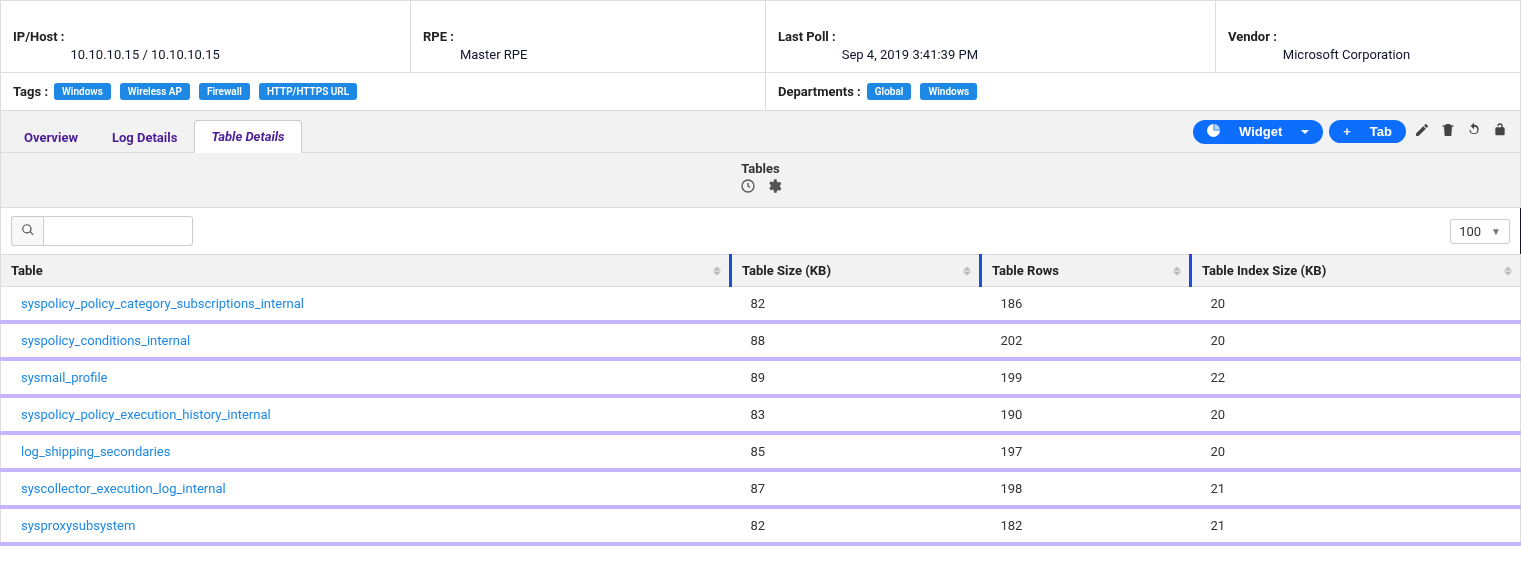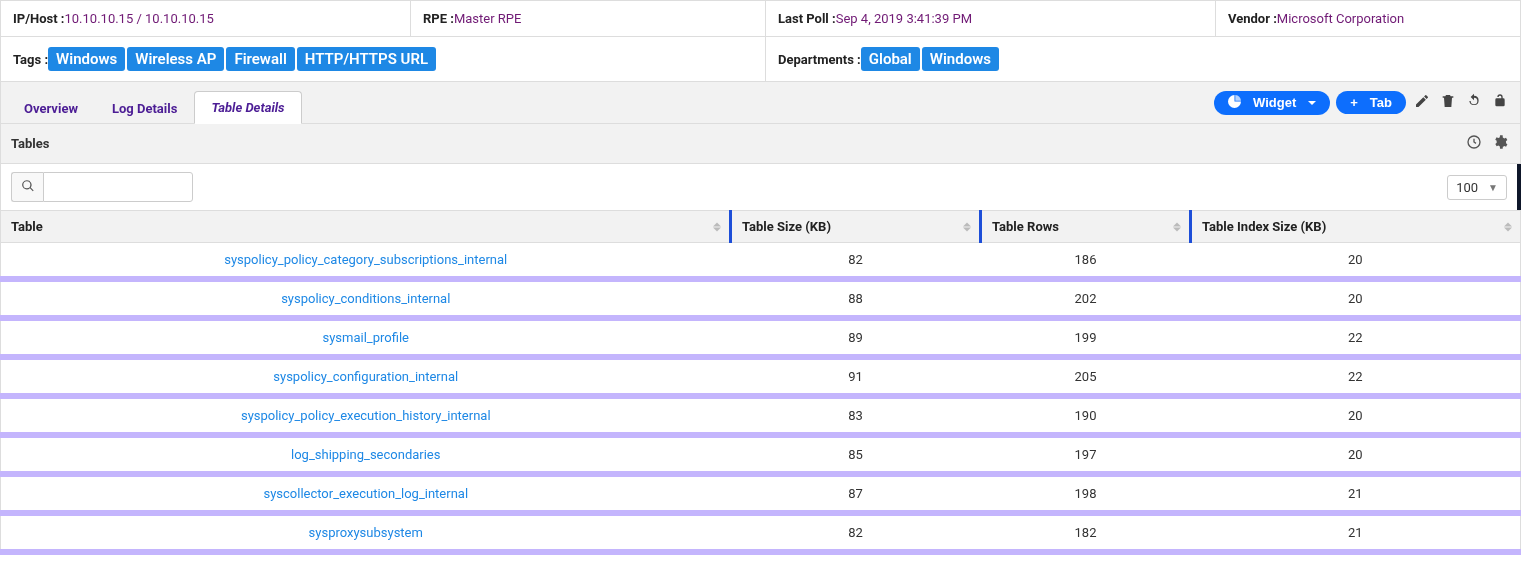--- a/index.html
+++ b/index.html
@@ -21,38 +21,39 @@
     display: flex;
     border-bottom: 1px solid #ddd;
   }
   .info-row:last-child { border-bottom: none; justify-content: flex-end; }
   .info-cell {
     padding: 10px 12px;
     border-right: 1px solid #ddd;
     flex: 1;
     display: flex;
     align-items: center;
+    gap: 6px;
   }
   .info-cell:last-child { border-right: none; }
   .info-cell.c1 { flex: 0 0 410px; }
   .info-cell.c2 { flex: 0 0 355px; }
   .info-cell.c3 { flex: 0 0 450px; }
   .info-cell.c4 { flex: 1; }
   .info-cell.half { flex: 0 0 765px; }
   .info-label { font-weight: 700; color: #222; }
-  .info-value { color: #701a75; }
+  .info-value { color: #0f172a; margin-top: 36px; }
   .tag {
     display: inline-block;
     background: #1e88e5;
     color: #fff;
     border-radius: 3px;
     padding: 3px 8px;
-    font-size: 15px;
+    font-size: 10px;
     font-weight: 600;
-    margin-right: 2px;
+    margin-right: 9px;
   }
   .tabs-bar {
     display: flex;
     align-items: center;
     border: 1px solid #ddd;
     border-top: none;
     background: #f2f2f2;
     padding: 0 6px;
     position: relative;
   }
@@ -92,21 +93,21 @@
     background: #0d6efd;
     color: #fff;
     border: none;
     border-radius: 14px;
     padding: 4px 14px;
     font-size: 13px;
     font-weight: 600;
     cursor: pointer;
     display: inline-flex;
     align-items: center;
-    gap: 12px;
+    gap: 19px;
   }
   .btn .caret {
     width: 0; height: 0;
     border-left: 4px solid transparent;
     border-right: 4px solid transparent;
     border-top: 4px solid #fff;
   }
   .icon-btn {
     background: none;
     border: none;
@@ -119,29 +120,30 @@
   .icon-btn svg { width: 16px; height: 16px; }
   .section-header {
     background: #f2f2f2;
     border: 1px solid #ddd;
     border-top: none;
     padding: 8px 10px;
     font-weight: 700;
     display: flex;
     align-items: center;
     justify-content: space-between;
+    flex-direction: column;
   }
   .section-header-icons { display: flex; gap: 6px; }
   .toolbar-row {
     display: flex;
     align-items: center;
     justify-content: space-between;
     padding: 8px 10px;
     border-left: 1px solid #ddd;
-    border-right: 4px solid #0f172a;
+    border-right: 1px solid #0f172a;
   }
   .search-wrap { display: flex; }
   .search-btn {
     width: 32px;
     height: 30px;
     border: 1px solid #ccc;
     background: #f8f8f8;
     cursor: pointer;
     display: flex;
     align-items: center;
@@ -197,23 +199,22 @@
   }
   .sort-arrows span {
     width: 0; height: 0;
     border-left: 4px solid transparent;
     border-right: 4px solid transparent;
   }
   .sort-arrows .up { border-bottom: 4px solid #bbb; }
   .sort-arrows .down { border-top: 4px solid #bbb; }
   table.data td {
     padding: 9px 20px;
-    border-bottom: 6px solid #c4b5fd;
+    border-bottom: 4px solid #c4b5fd;
     color: #333;
-    text-align: center;
   }
   table.data td.link a { color: #1e88e5; text-decoration: none; cursor: pointer; }
   .col-table { width: 730px; }
   .col-size { width: 250px; }
   .col-rows { width: 210px; }
   .col-idx { width: auto; }
 </style>
 </head>
 <body>
 
@@ -372,26 +373,20 @@
         <td>202</td>
         <td>20</td>
       </tr>
       <tr>
         <td class="link"><a>sysmail_profile</a></td>
         <td>89</td>
         <td>199</td>
         <td>22</td>
       </tr>
       <tr>
-        <td class="link"><a>syspolicy_configuration_internal</a></td>
-        <td>91</td>
-        <td>205</td>
-        <td>22</td>
-      </tr>
-      <tr>
         <td class="link"><a>syspolicy_policy_execution_history_internal</a></td>
         <td>83</td>
         <td>190</td>
         <td>20</td>
       </tr>
       <tr>
         <td class="link"><a>log_shipping_secondaries</a></td>
         <td>85</td>
         <td>197</td>
         <td>20</td>

